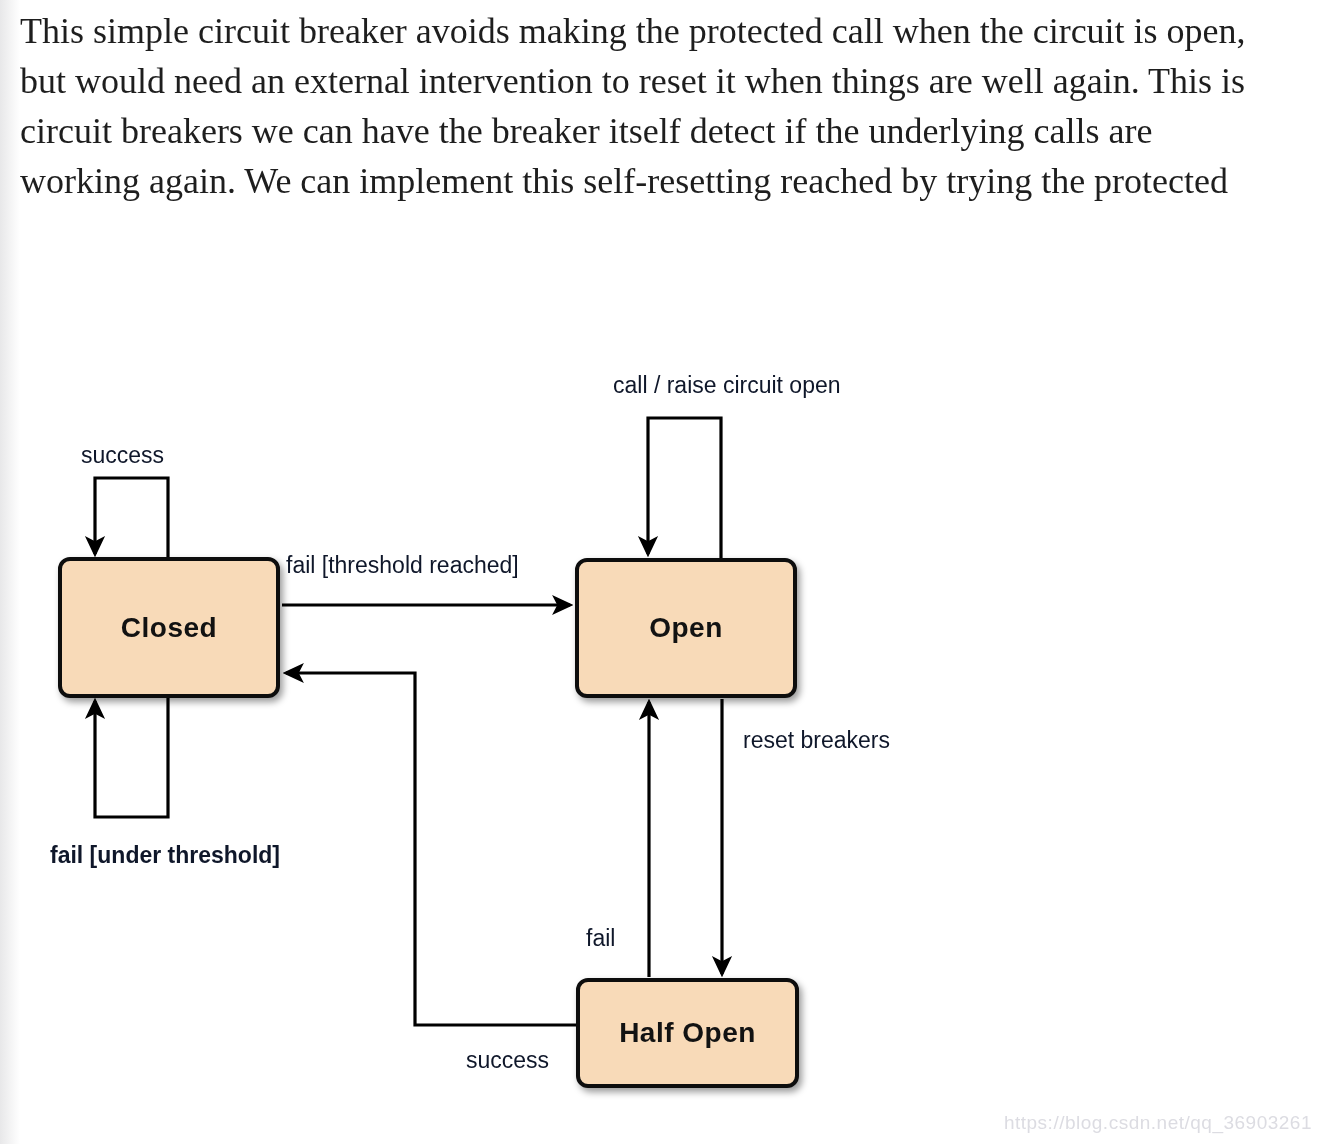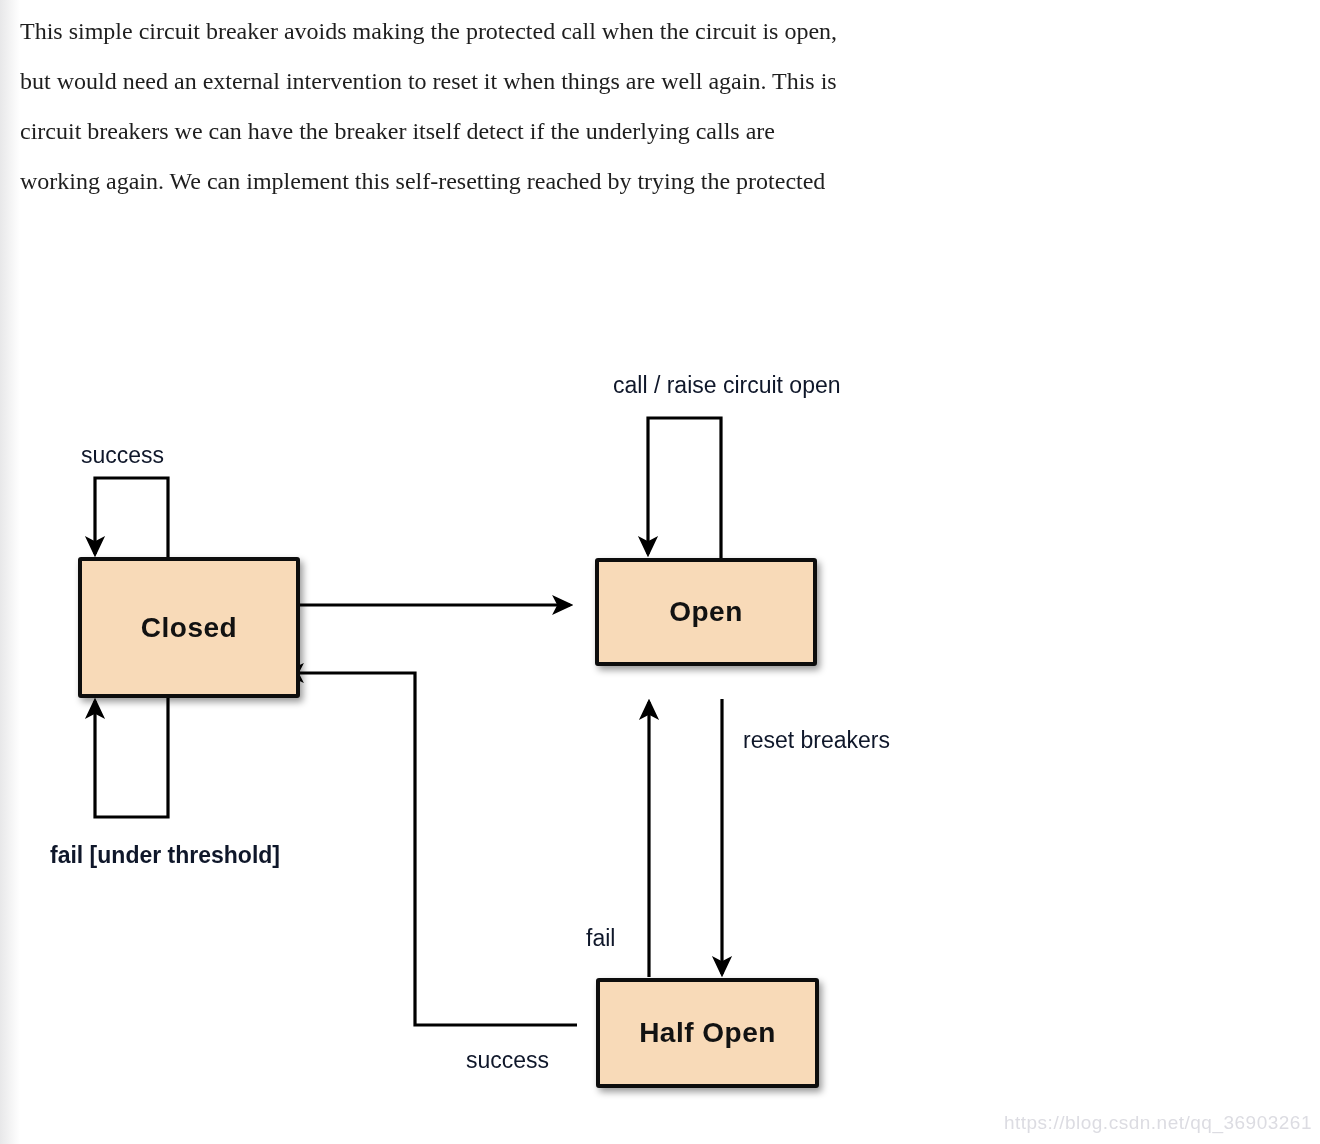--- a/index.html
+++ b/index.html
@@ -24,54 +24,53 @@
     background: linear-gradient(to right, rgba(110,110,118,0.16), rgba(255,255,255,0));
     pointer-events: none;
   }
   .paragraph {
     position: absolute;
     left: 20px;
     top: 6px;
     width: 1296px;
     color: #1e1e1e;
     font-family: "Liberation Serif", serif;
-    font-size: 24px;
+    font-size: 36px;
   }
   .pline {
     height: 50px;
     line-height: 50px;
     white-space: nowrap;
   }
   svg.arrows {
     position: absolute;
     left: 0; top: 0;
     width: 1320px;
     height: 1144px;
     pointer-events: none;
   }
   .state {
     position: absolute;
     box-sizing: border-box;
     background: #f8dab8;
     border: 4px solid #0d0d0d;
-    border-radius: 3px;
+    border-radius: 12px;
     box-shadow: 3px 4px 7px rgba(0,0,0,0.40);
     display: flex;
     align-items: center;
     justify-content: center;
-    margin-left: 20px;
   }
   .state span {
     font-weight: bold;
     font-size: 28px;
     color: #121212;
     letter-spacing: 0.5px;
   }
   .state-closed   { left: 58px;  top: 557px; width: 222px; height: 141px; }
-  .state-open     { left: 575px; top: 558px; width: 222px; height: 108px; }
+  .state-open     { left: 575px; top: 558px; width: 222px; height: 140px; }
   .state-halfopen { left: 576px; top: 978px; width: 223px; height: 110px; }
   .tlabel {
     position: absolute;
     font-size: 23px;
     line-height: 28px;
     color: #0f172a;
     white-space: nowrap;
   }
   .lbl-success-top    { left: 81px;  top: 441px; }
   .lbl-call-raise     { left: 613px; top: 371px; }
@@ -125,20 +124,21 @@
   </div>
   <div class="state state-open">
     <span>Open</span>
   </div>
   <div class="state state-halfopen">
     <span>Half Open</span>
   </div>
 
   <div class="tlabel lbl-success-top">success</div>
   <div class="tlabel lbl-call-raise">call / raise circuit open</div>
+  <div class="tlabel lbl-fail-threshold">fail [threshold reached]</div>
   <div class="tlabel lbl-fail-under">fail [under threshold]</div>
   <div class="tlabel lbl-reset-timeout">reset breakers</div>
   <div class="tlabel lbl-fail-mid">fail</div>
   <div class="tlabel lbl-success-bottom">success</div>
 
   <div class="watermark">https://blog.csdn.net/qq_36903261</div>
 
   <div class="edge-shade"></div>
 </div>
 

